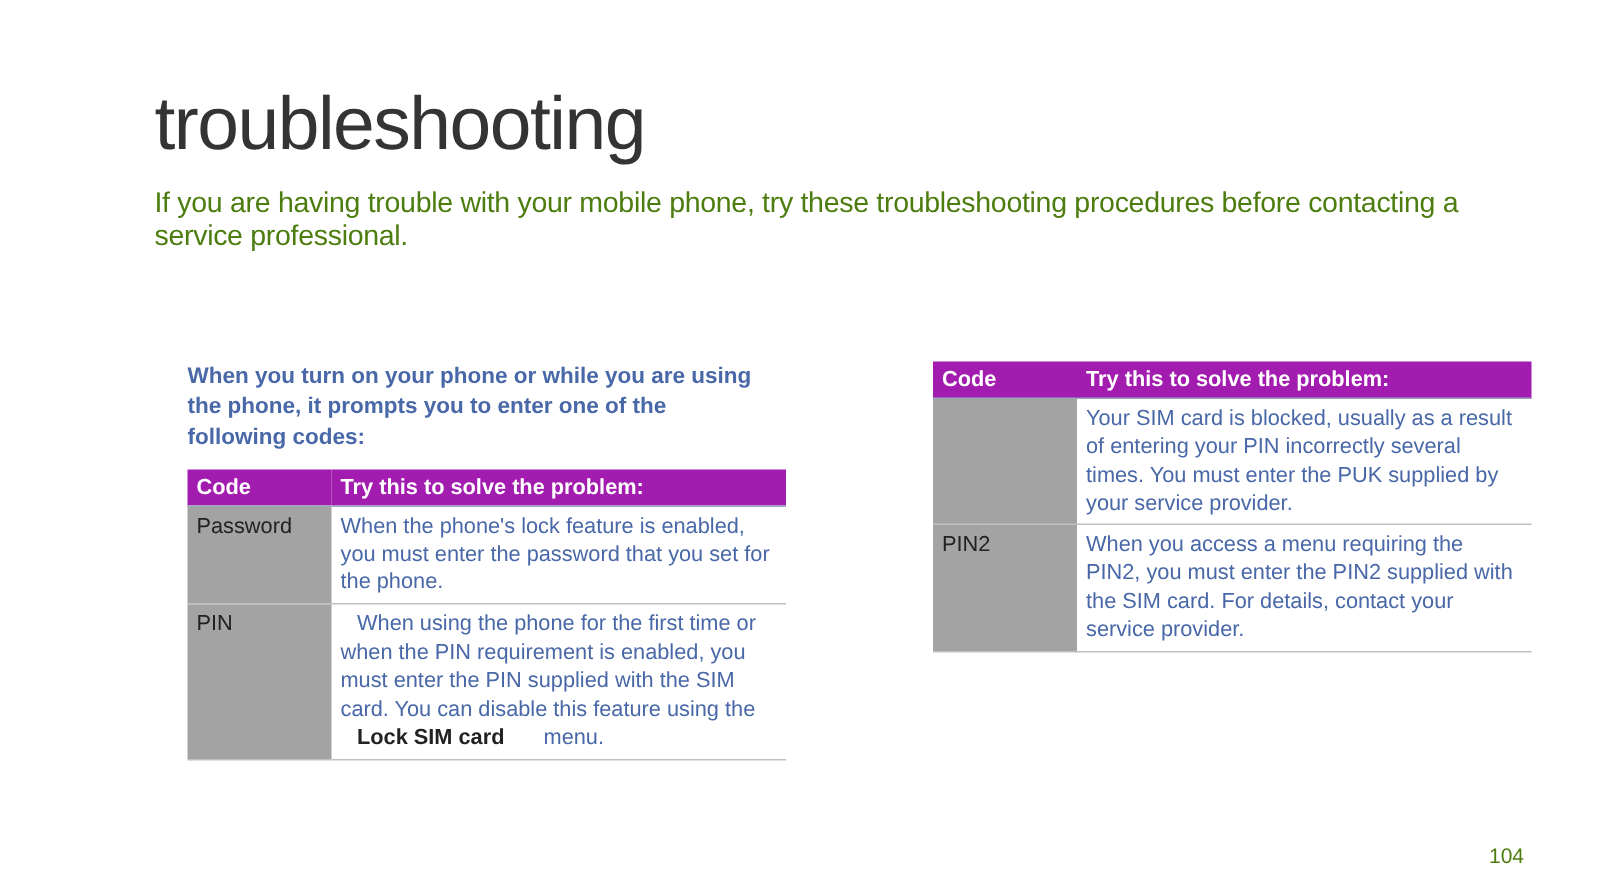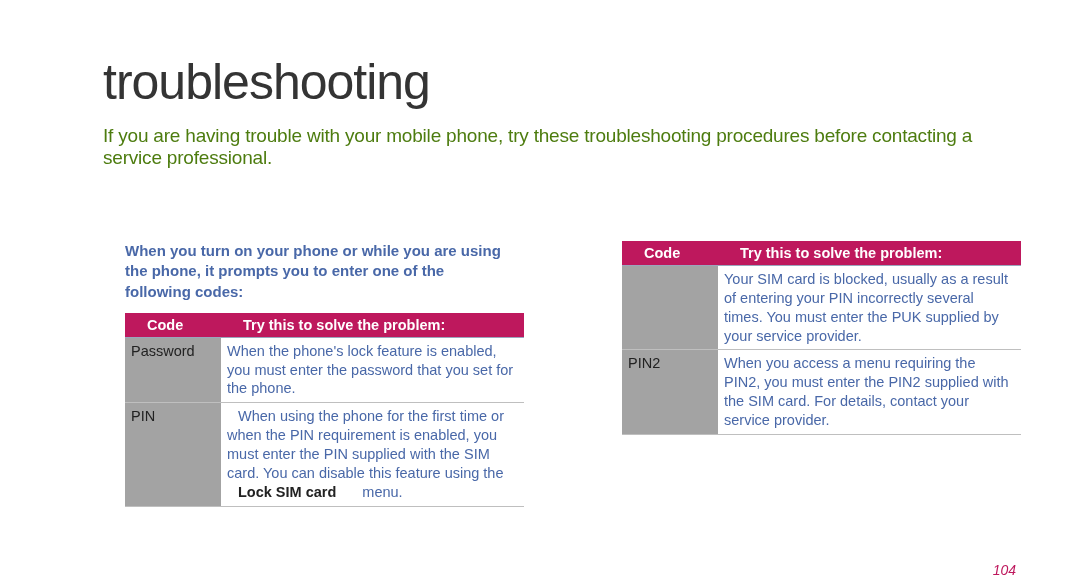--- a/index.html
+++ b/index.html
@@ -40,22 +40,22 @@
   }
   table {
     width: 100%;
     border-collapse: collapse;
     font-size: 14.5px;
   }
   th {
     text-align: left;
     font-weight: bold;
     color: #ffffff;
-    background: #be185d;
-    padding: 4px 22px;
+    background: #a21caf;
+    padding: 4px 6px;
     border-bottom: 1px solid #9aa6bd;
   }
   th.code-col { width: 96px; }
   td {
     vertical-align: top;
     padding: 4px 6px;
     border-bottom: 1px solid #bfbfbf;
     line-height: 1.3;
   }
   td.code-cell {
@@ -64,22 +64,21 @@
   }
   td.desc-cell {
     color: #4968a8;
   }
   .emph { font-weight: bold; color: #222; }
   .page-number {
     position: absolute;
     bottom: 18px;
     right: 75px;
     font-size: 14px;
-    color: #be185d;
-    font-style: italic;
+    color: #4d7c0f;
   }
 </style>
 </head>
 <body>
 
 <h1 class="title">troubleshooting</h1>
 <p class="intro">If you are having trouble with your mobile phone, try these troubleshooting procedures before contacting a service professional.</p>
 
 <div class="columns">
 

